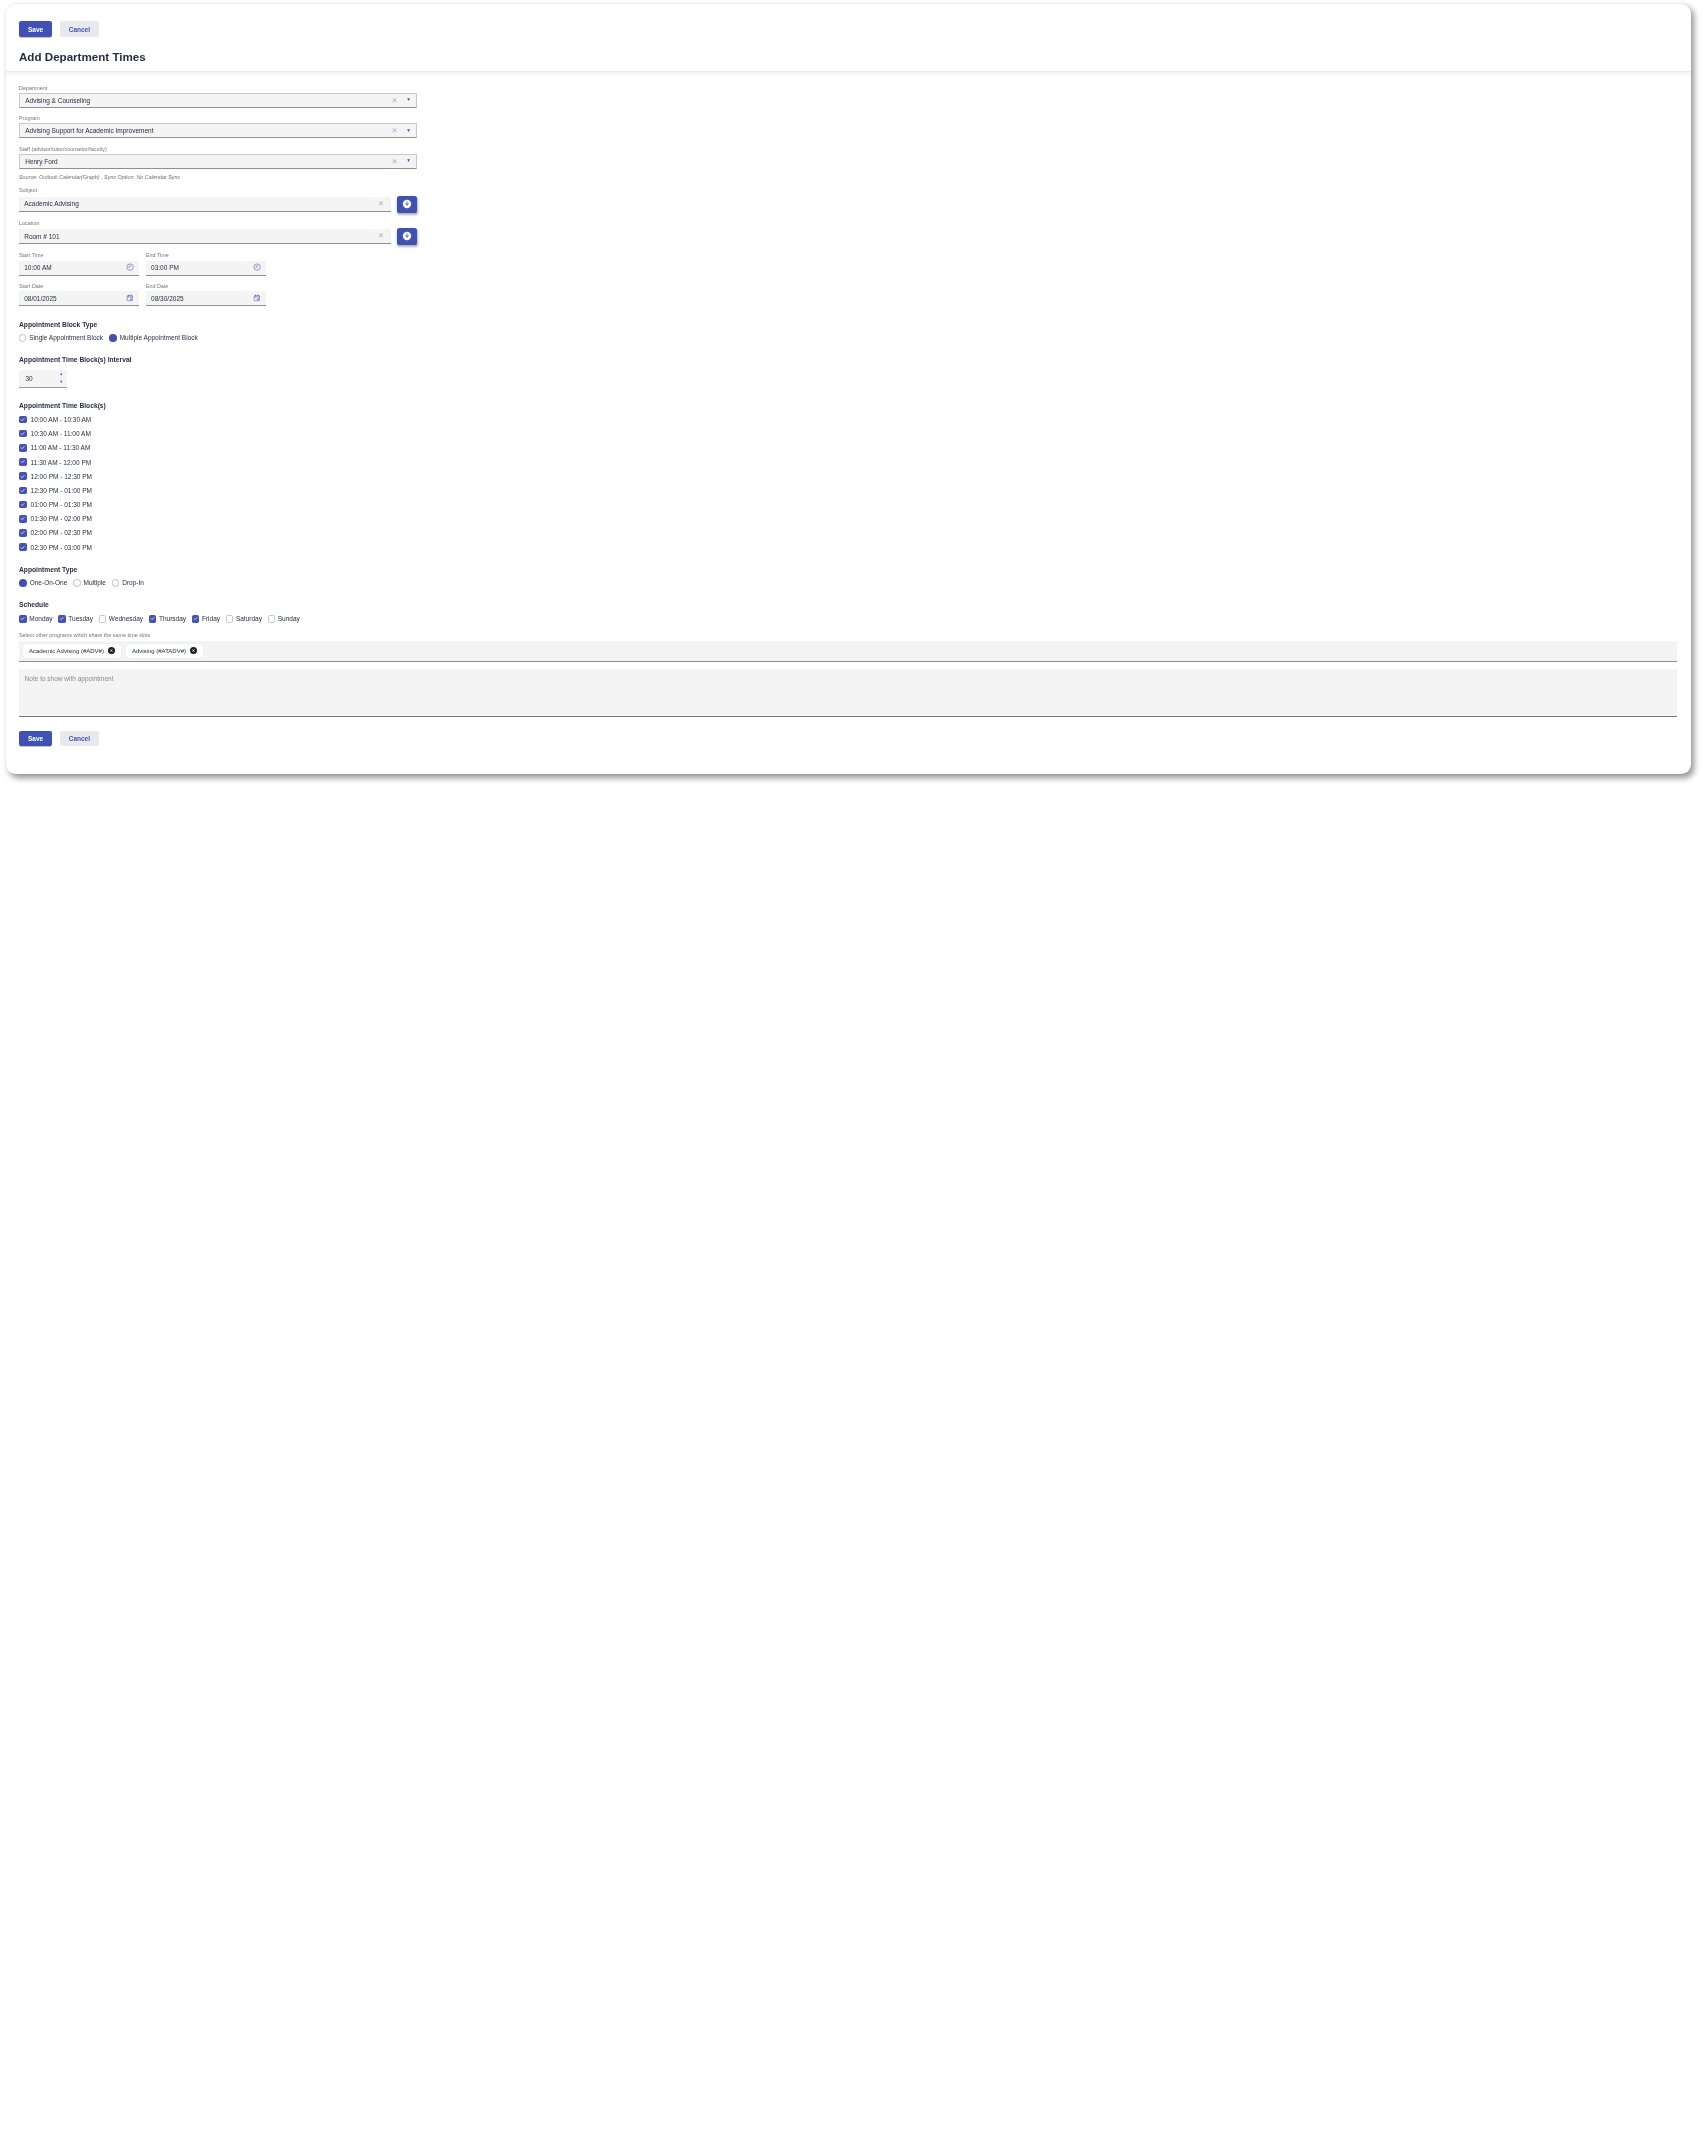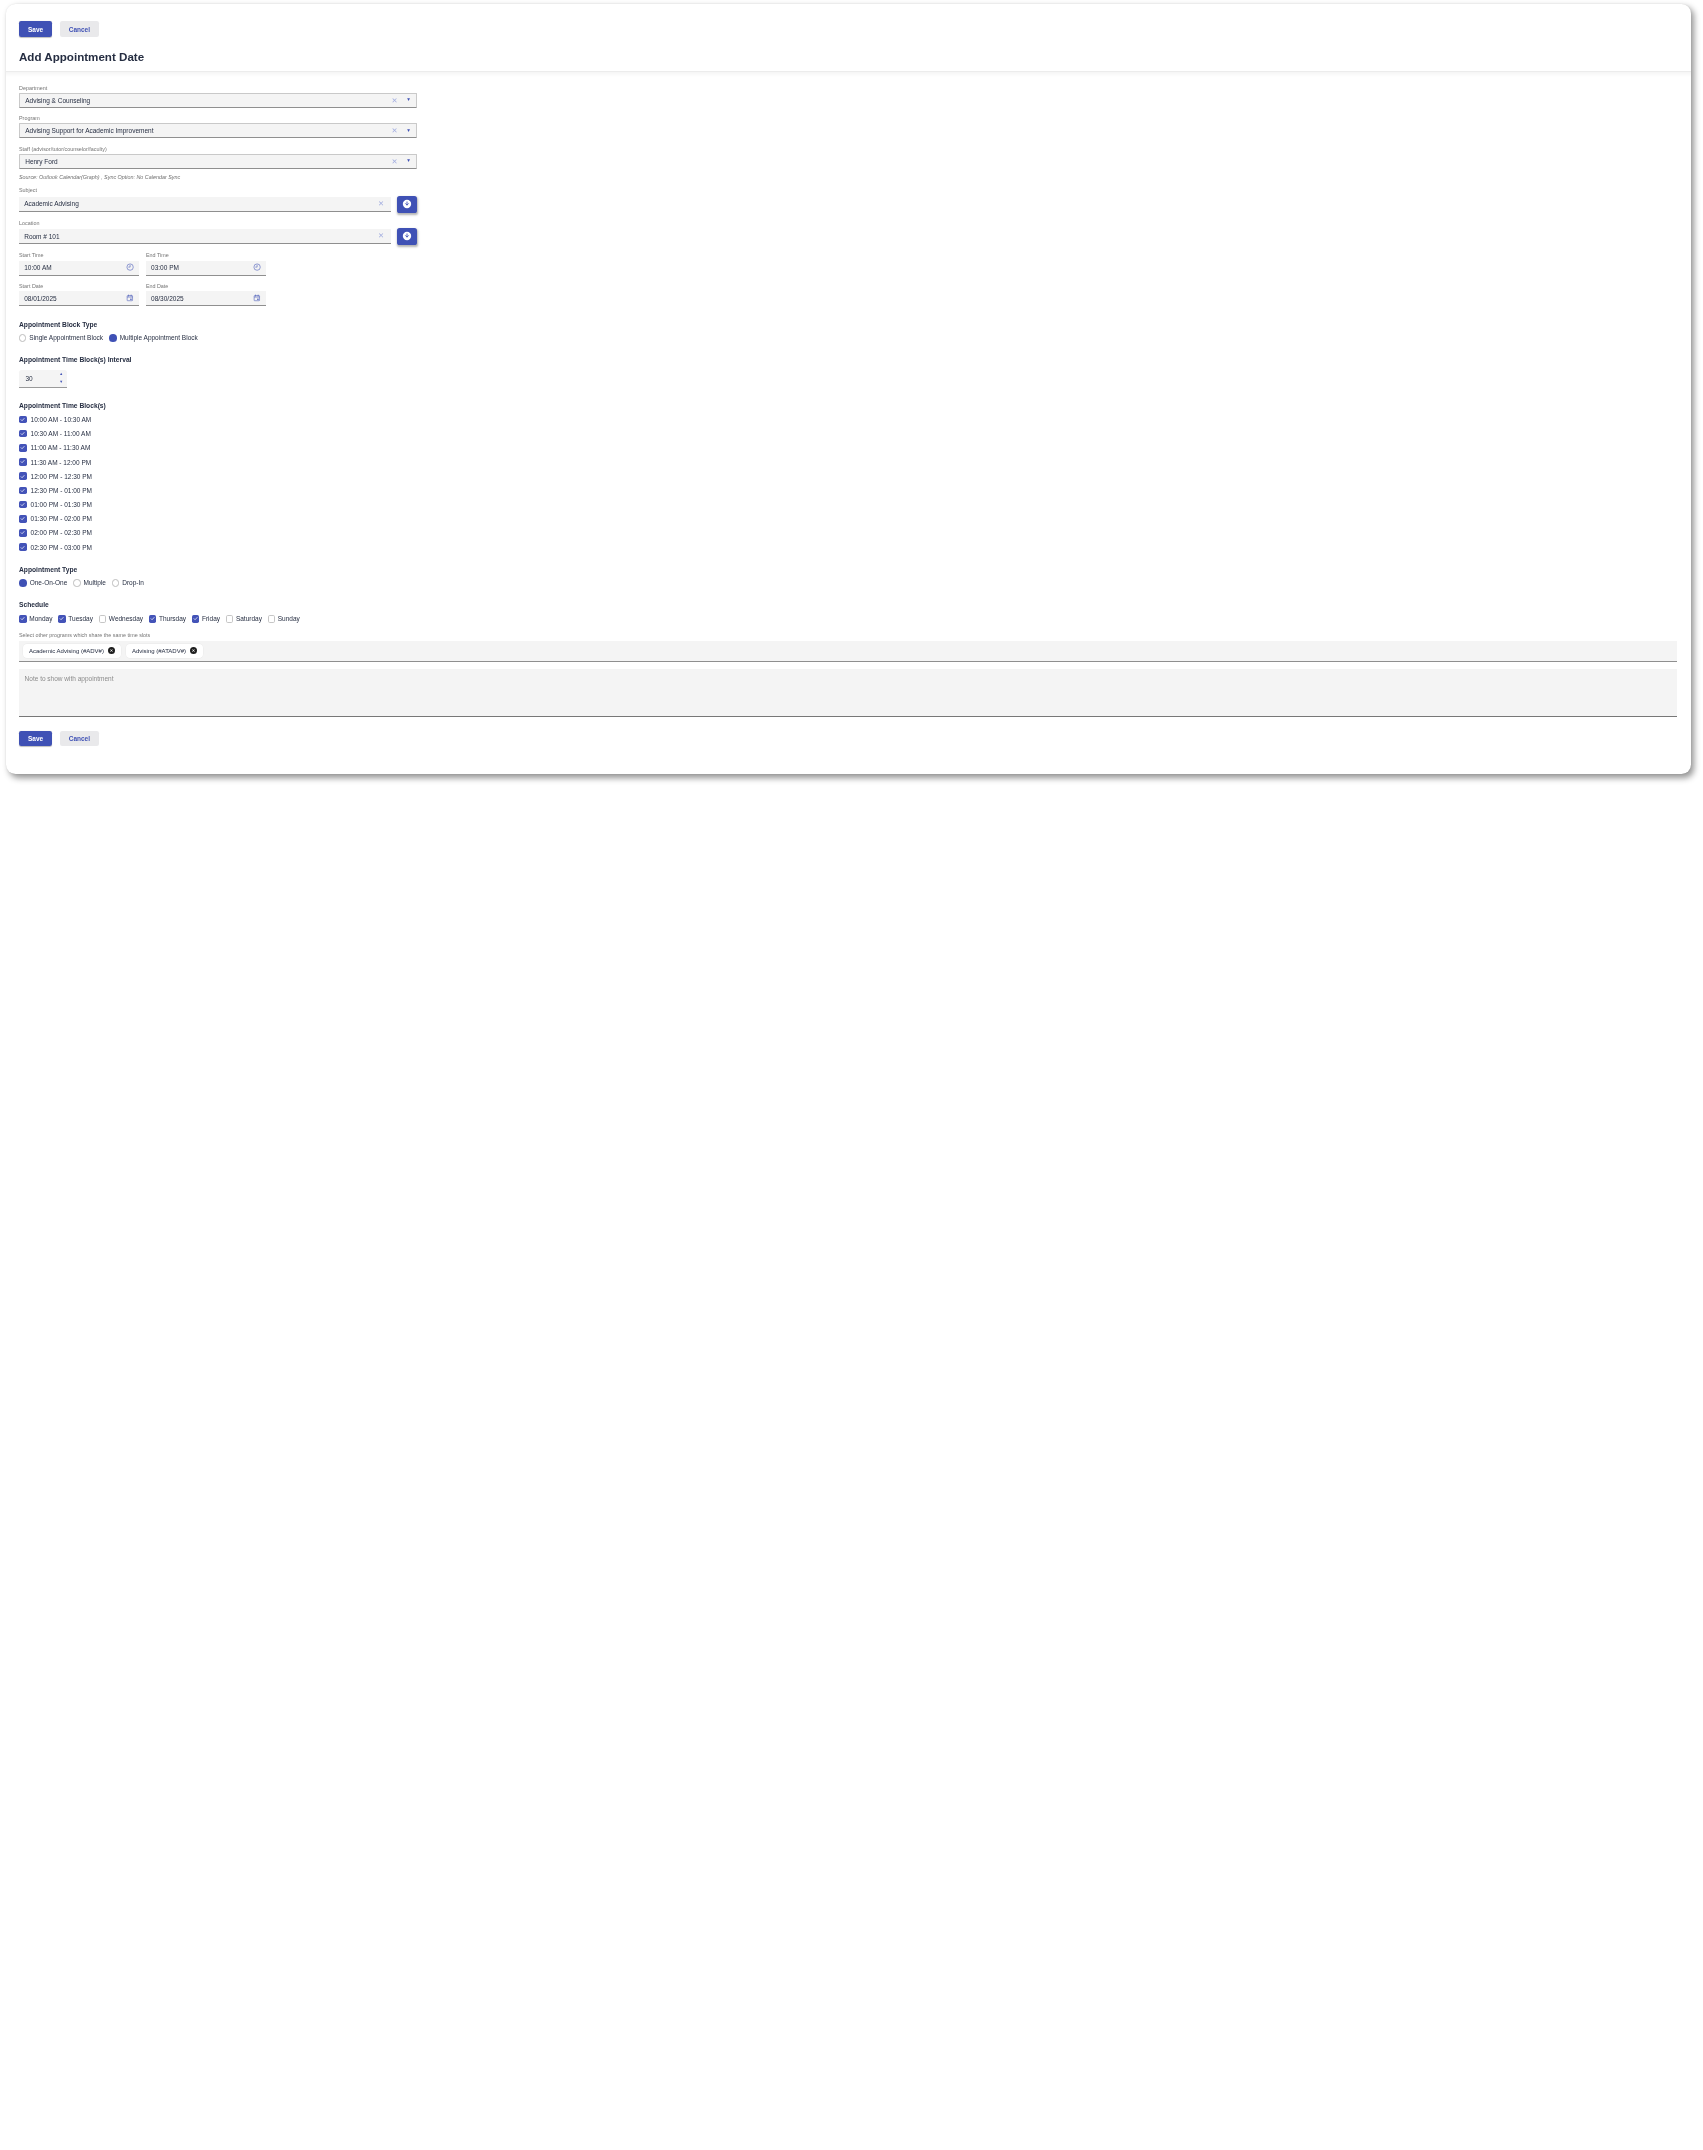--- a/index.html
+++ b/index.html
@@ -83,21 +83,21 @@
 </head>
 <body>
 
 <div class="card">
 
   <div>
     <button class="btn btn-primary">Save</button>
     <button class="btn btn-secondary">Cancel</button>
   </div>
 
-  <div class="page-title">Add Appointment Date</div>
+  <div class="page-title">Add Department Times</div>
   <div class="title-shade"></div>
 
   <div class="field-label">Department</div>
   <div class="select-box">
     <span>Advising &amp; Counseling</span>
     <span class="spacer"></span>
     <span class="clear-x">✕</span>
     <span class="caret">▼</span>
   </div>
 

